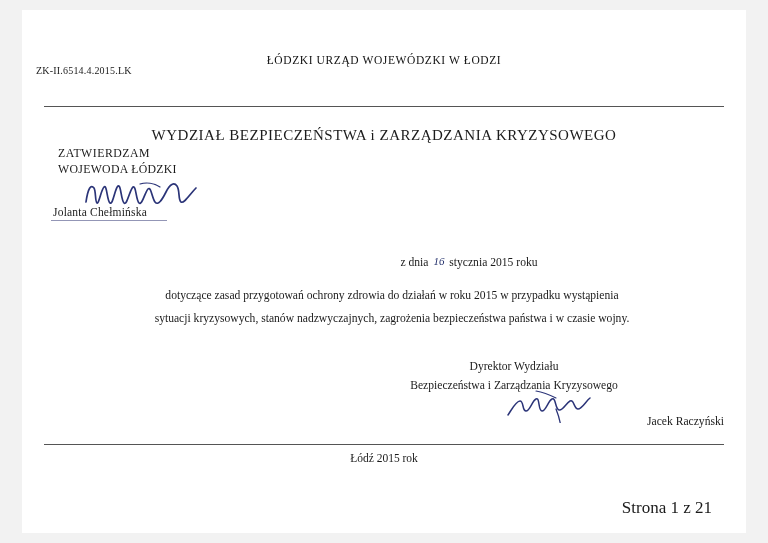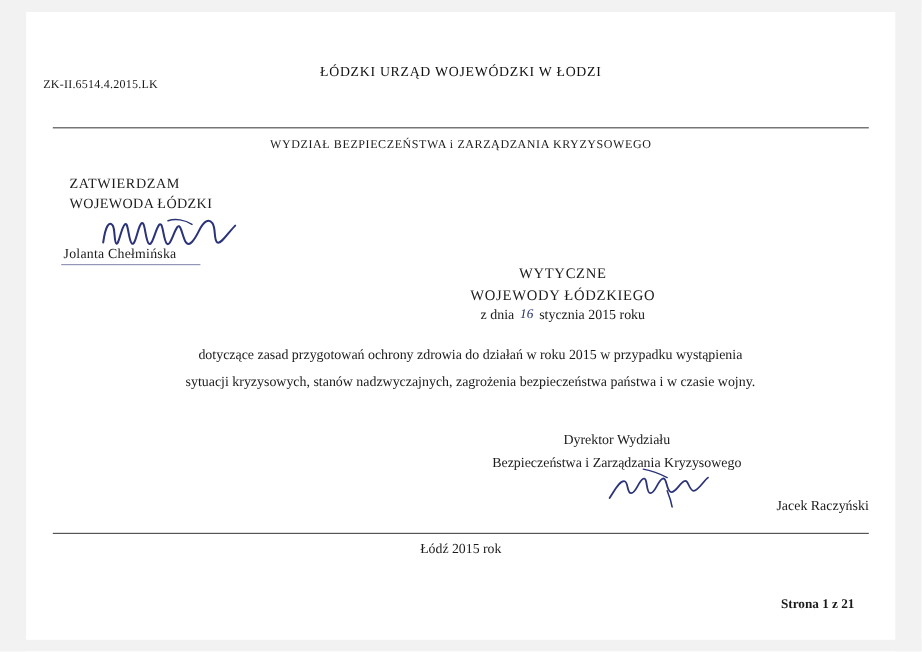--- a/index.html
+++ b/index.html
@@ -57,25 +57,25 @@
     top: 96px;
     width: 680px;
   }
   .rule-bottom {
     left: 22px;
     top: 434px;
     width: 680px;
   }
   .dept-title {
     position: absolute;
-    top: 105px;
+    top: 117px;
     left: 0;
     width: 724px;
     text-align: center;
-    font-size: 10px;
+    font-size: 15px;
     letter-spacing: 0.5px;
   }
   .approval {
     position: absolute;
     left: 36px;
     top: 136px;
     width: 190px;
     line-height: 1.35;
     font-size: 11.8px;
   }
@@ -176,23 +176,22 @@
     top: 442px;
     left: 0;
     width: 724px;
     text-align: center;
     font-size: 11.5px;
   }
   .page-num {
     position: absolute;
     right: 34px;
     top: 488px;
-    font-size: 11px;
-    color: #1b1b1b;
-    font-weight: bold;
+    font-size: 17px;
+    color: #1b1b1b;
   }
   .edge-shade-left {
     position: absolute;
     left: 0; top: 0;
     width: 22px; height: 543px;
     background: #f2f2f2;
   }
   .edge-shade-right {
     position: absolute;
     right: 0; top: 0;
@@ -239,24 +238,20 @@
         <svg class="sig-svg" width="150" height="34" viewBox="0 0 150 34">
           <path d="M6,24 C8,10 11,6 14,10 C16,13 15,24 17,25 C19,26 21,12 24,9 C27,6 27,23 30,25 C33,27 35,10 38,8 C41,6 41,22 44,25 C47,28 50,11 53,9 C56,7 56,22 59,25 C62,28 65,14 68,11 C71,8 72,20 75,24 C78,28 82,22 86,14 C90,6 94,4 97,8 C100,12 98,22 101,24 C104,26 110,16 116,10" fill="none" stroke="#2b3478" stroke-width="1.7" stroke-linecap="round" stroke-linejoin="round"></path>
           <path d="M60,6 C66,4 74,5 80,9" fill="none" stroke="#2b3478" stroke-width="1.2" stroke-linecap="round"></path>
         </svg>
       </div>
     </div>
 
     <div class="signer-name">Jolanta  Chełmińska</div>
     <div class="signer-underline"></div>
 
-    <div class="doc-heading">
-      <div>WYTYCZNE</div>
-      <div>WOJEWODY ŁÓDZKIEGO</div>
-    </div>
 
     <div class="date-line">
       <span>z dnia</span>
       <span class="date-day">16</span>
       <span>stycznia  2015 roku</span>
     </div>
 
     <div class="body-par">
       <div>dotyczące zasad przygotowań ochrony zdrowia do działań w  roku 2015 w przypadku wystąpienia</div>
       <div>sytuacji kryzysowych, stanów nadzwyczajnych, zagrożenia bezpieczeństwa państwa i w czasie wojny.</div>

